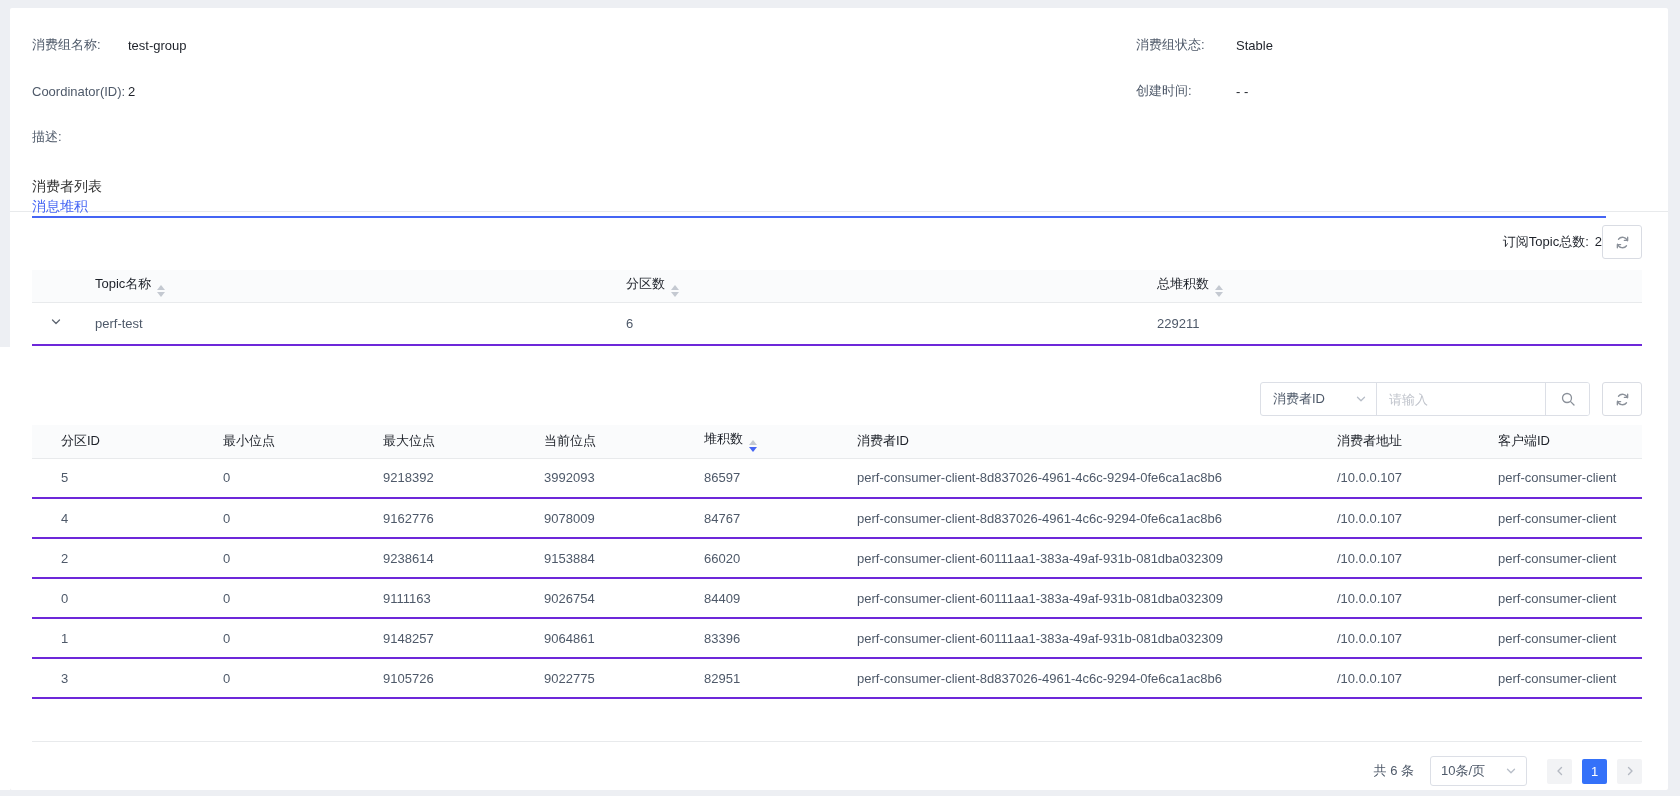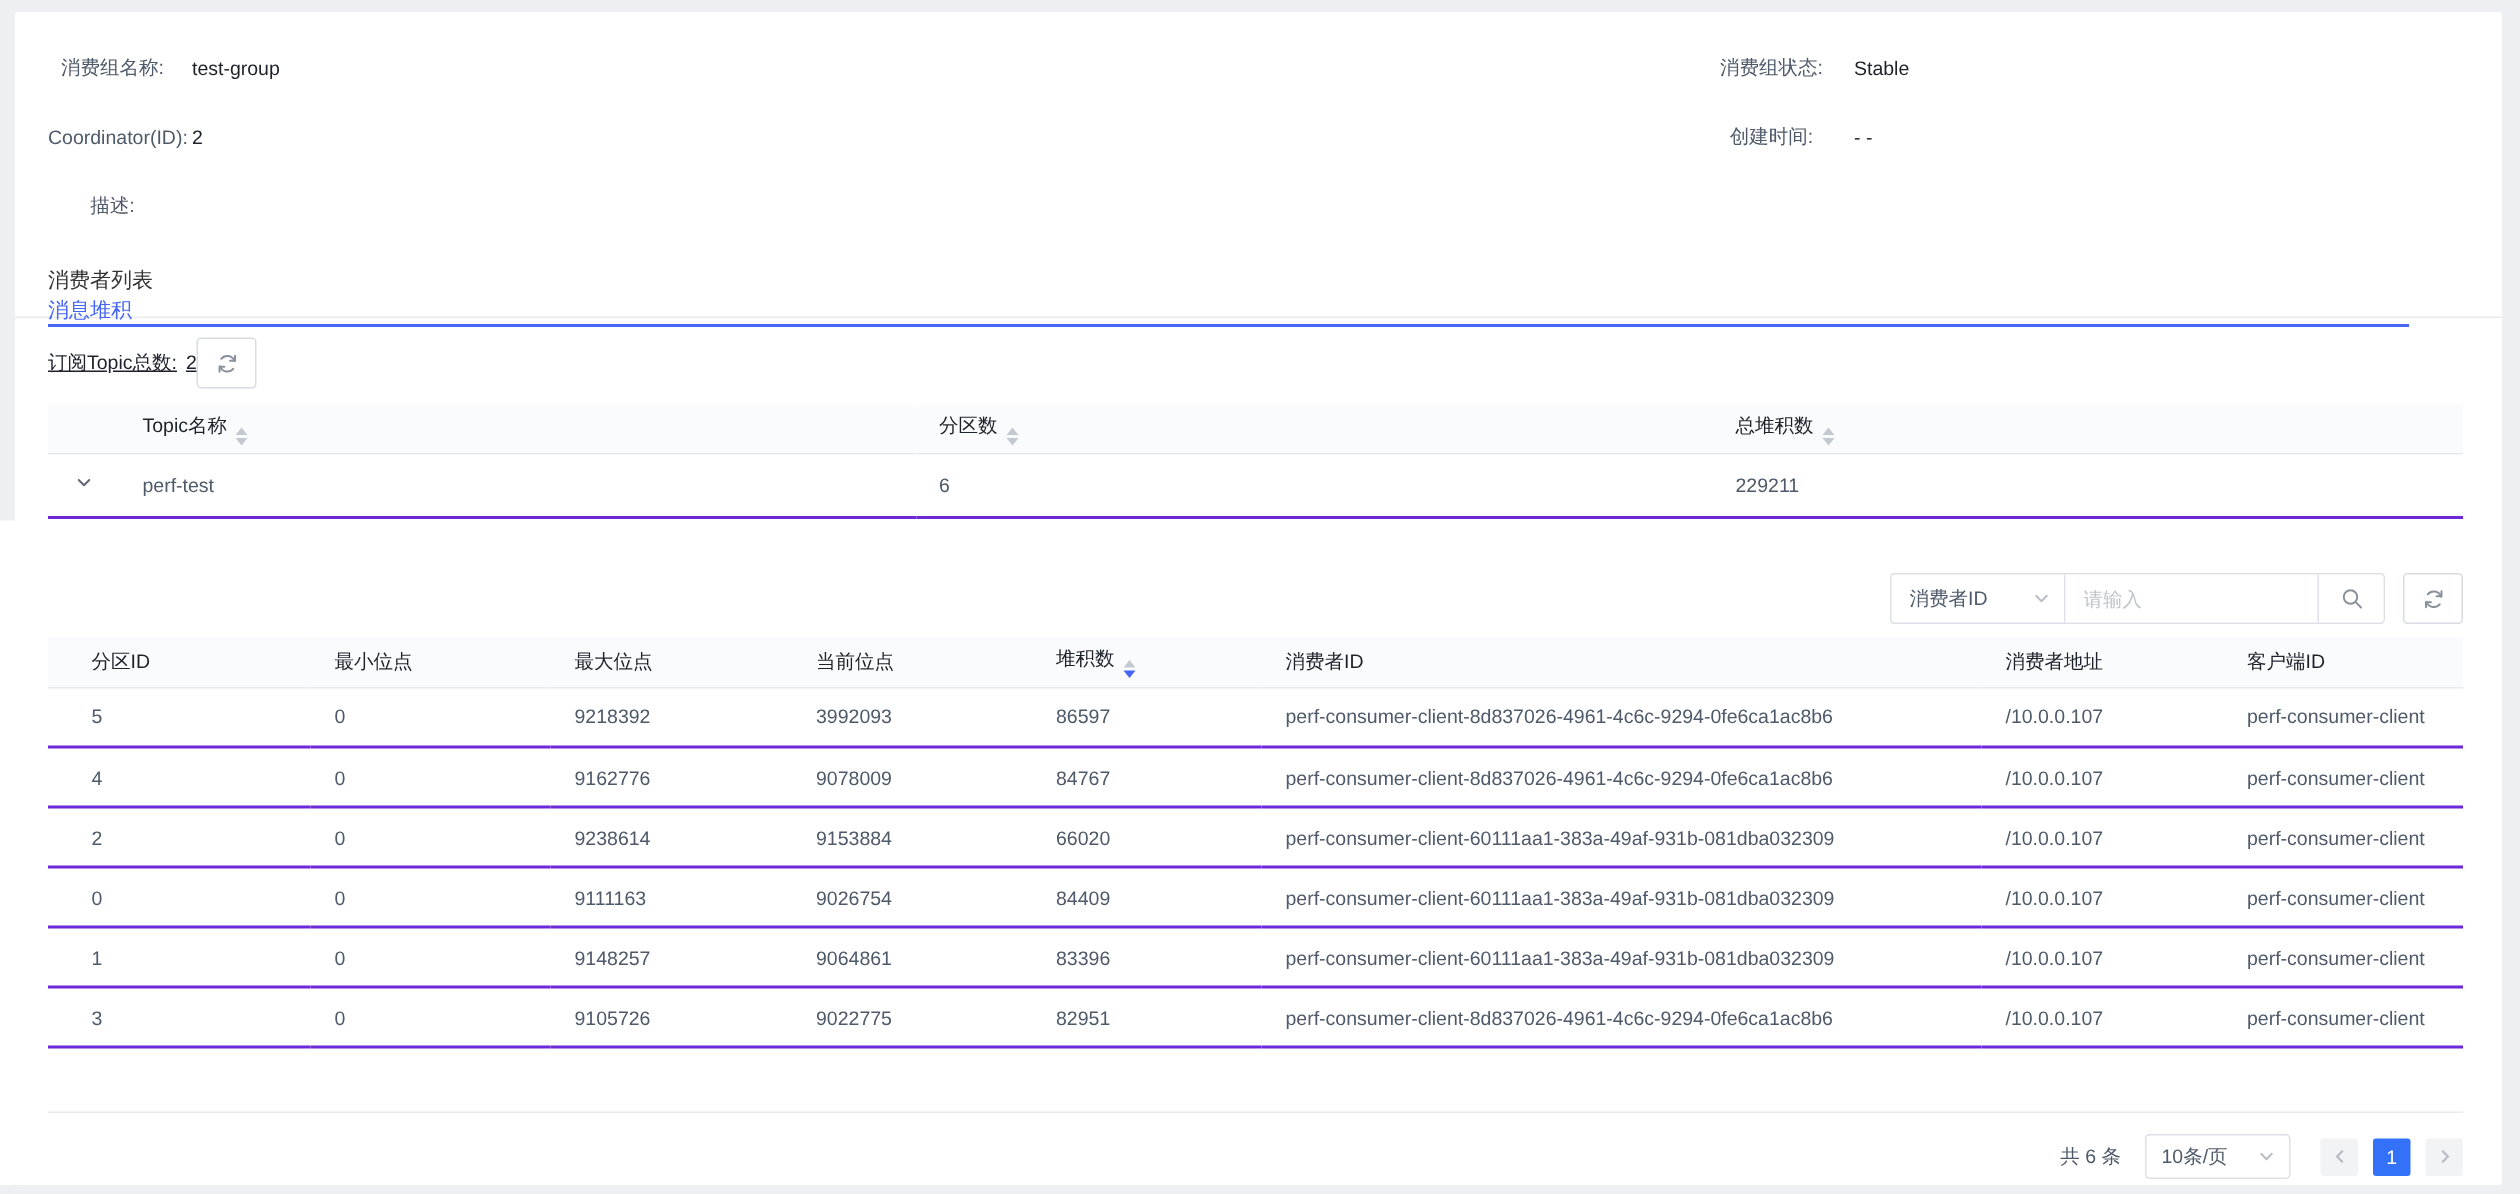--- a/index.html
+++ b/index.html
@@ -16,36 +16,36 @@
     position:absolute; left:10px; top:8px; right:12px; bottom:6px;
     background:#fff; border-radius:2px;
     padding:0 26px 0 22px;
     overflow:hidden;
   }
   .edge-strip { position:absolute; left:0; top:347px; width:10px; height:443px; background:#fff; }
 
   
   .info { padding-top:14px; }
   .info-row { display:grid; grid-template-columns:86px 1018px 90px 1fr; height:46px; align-items:center; }
-  .info-label { text-align:center; color:#4e5969; }
+  .info-label { text-align:left; color:#4e5969; }
   .info-value { padding-left:10px; color:#1d2129; }
 
   
   .tabs {
     margin:18px -26px 0 -22px; padding:0 26px 0 22px;
     display:flex; border-bottom:1px solid #e8eaec; height:34px;flex-direction:column;
   }
   .tab {
     font-size:14px; color:#333; margin-right:36px; cursor:pointer;
     display:flex; align-items:center; height:34px; border-bottom:2px solid transparent;
   }
   .tab.active { color:var(--accent); border-bottom-color:var(--accent); }
 
   
-  .summary-row { margin-top:10px; height:40px; display:flex; align-items:center; justify-content:flex-start;text-decoration:underline; }
+  .summary-row { margin-top:10px; height:40px; display:flex; align-items:center; justify-content:flex-end; }
   .summary { color:#1d2129; }
   .summary .val { margin-left:6px; }
   .icon-btn {
     width:40px; height:34px; background:#fff; border:1px solid #d9dce3; border-radius:3px;
     display:flex; align-items:center; justify-content:center; color:#8b919a; cursor:pointer;
   }
 
   
   table { width:100%; border-collapse:collapse; table-layout:fixed; }
   th {

